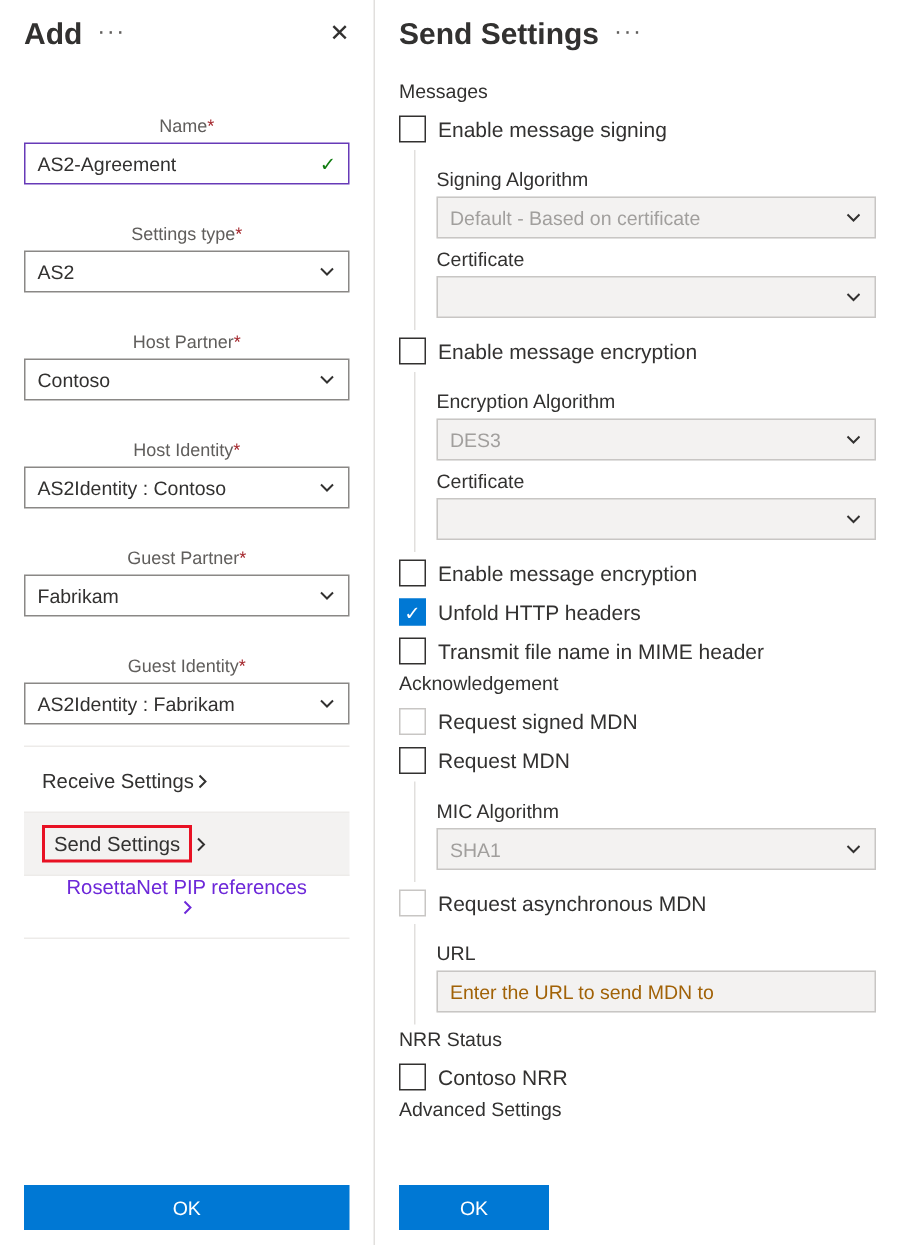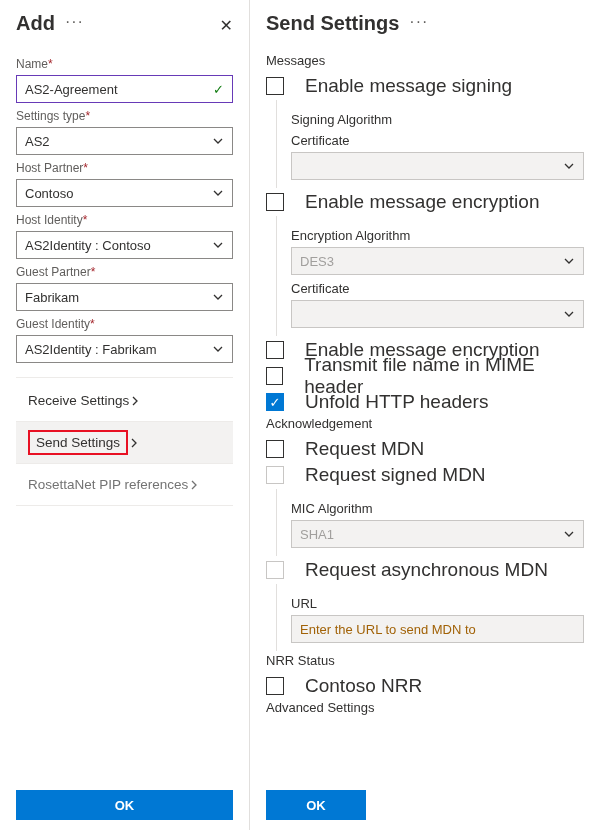--- a/index.html
+++ b/index.html
@@ -22,21 +22,21 @@
       width: 250px;
       border-right: 1px solid #e1dfdd;
       padding: 12px 16px 0 16px;
     }
     .right-pane {
       width: 350px;
       padding: 12px 16px 0 16px;
     }
     .header {
       display: flex;
-      align-items: flex-end;
+      align-items: flex-start;
       justify-content: space-between;
       margin-bottom: 16px;
     }
     .header h1 {
       font-size: 20px;
       font-weight: 600;
     }
     .header-left { display:flex; align-items:center; gap:10px; }
     .dots {
       font-size: 16px;
@@ -47,22 +47,23 @@
     }
     .close {
       font-size: 16px;
       font-weight: 400;
       color: #323130;
     }
     .field-label {
       font-size: 12px;
       color: #605e5c;
       margin-bottom: 4px;
-      margin-top: 6px;
+      margin-top: 26px;
       display: block;
+      text-align: center;
     }
     .req { color: #a4262c; }
     .sub-label {
       font-size: 13px;
       color: #323130;
       margin: 6px 0 4px 0;
     }
     .input {
       width: 100%;
       height: 28px;
@@ -97,37 +98,37 @@
       color: #323130;
       border-bottom: 1px solid #edebe9;
     }
     .nav-item.selected {
       background: #f3f2f1;
     }
     .nav-item.selected .nav-label {
       border: 2px solid #e81123;
       padding: 3px 6px;
     }
-    .nav-item.disabled { color:#737373; }
+    .nav-item.disabled { color:#6d28d9;flex-direction:column; }
     .section-title {
       font-size: 13px;
       margin-top: 2px;
       margin-bottom: 6px;
     }
     .indent-group {
       border-left: 1px solid #e1dfdd;
       margin-left: 10px;
       padding: 6px 0 8px 14px;
     }
     .chk-row {
       display: flex;
       align-items: center;
-      gap: 21px;
+      gap: 8px;
       height: 24px;
-      font-size: 19px;
+      font-size: 14px;
       margin: 2px 0;
     }
     .chk {
       width: 18px;
       height: 18px;
       border: 1px solid #323130;
       display: flex;
       align-items: center;
       justify-content: center;
       background: #fff;
@@ -144,21 +145,21 @@
     }
     .chk.disabled {
       border-color: #c8c6c4;
     }
     .ok-btn {
       width: 100%;
       height: 30px;
       background: #0078d4;
       color: #fff;
       font-size: 13px;
-      font-weight: 700;
+      font-weight: 400;
       display: flex;
       align-items: center;
       justify-content: center;
       margin-top: auto;
       margin-bottom: 10px;
     }
     .spacer-flex { flex:1 1 auto; }
     .right-scroll{ flex:1; overflow-y:auto; padding-bottom:10px;}
     .right-scroll::-webkit-scrollbar{width:4px;}
   </style>
@@ -256,20 +257,26 @@
   <div class="right-scroll">
 
     <div class="section-title">Messages</div>
 
     <div class="chk-row">
       <span class="chk"></span>
       <span>Enable message signing</span>
     </div>
     <div class="indent-group">
       <div class="sub-label">Signing Algorithm</div>
+      <div class="input disabled">
+        <span>Default - Based on certificate</span>
+        <svg class="select-caret" width="12" height="12" viewBox="0 0 12 12">
+            <path d="M2 4 L6 8 L10 4" fill="none" stroke="currentColor" stroke-width="1.3"></path>
+          </svg>
+      </div>
       <div class="sub-label">Certificate</div>
       <div class="input disabled">
         <span></span>
         <svg class="select-caret" width="12" height="12" viewBox="0 0 12 12">
             <path d="M2 4 L6 8 L10 4" fill="none" stroke="currentColor" stroke-width="1.3"></path>
           </svg>
       </div>
     </div>
 
     <div class="chk-row">
@@ -291,36 +298,36 @@
             <path d="M2 4 L6 8 L10 4" fill="none" stroke="currentColor" stroke-width="1.3"></path>
           </svg>
       </div>
     </div>
 
     <div class="chk-row">
       <span class="chk"></span>
       <span>Enable message encryption</span>
     </div>
     <div class="chk-row">
-      <span class="chk"></span>
-      <span>Transmit file name in MIME header</span>
-    </div>
-    <div class="chk-row">
       <span class="chk checked"></span>
       <span>Unfold HTTP headers</span>
     </div>
+    <div class="chk-row">
+      <span class="chk"></span>
+      <span>Transmit file name in MIME header</span>
+    </div>
 
     <div class="section-title">Acknowledgement</div>
-    <div class="chk-row">
-      <span class="chk"></span>
-      <span>Request MDN</span>
-    </div>
     <div class="chk-row">
       <span class="chk disabled"></span>
       <span>Request signed MDN</span>
+    </div>
+    <div class="chk-row">
+      <span class="chk"></span>
+      <span>Request MDN</span>
     </div>
     <div class="indent-group">
       <div class="sub-label">MIC Algorithm</div>
       <div class="input disabled">
         <span>SHA1</span>
         <svg class="select-caret" width="12" height="12" viewBox="0 0 12 12">
             <path d="M2 4 L6 8 L10 4" fill="none" stroke="currentColor" stroke-width="1.3"></path>
           </svg>
       </div>
     </div>

